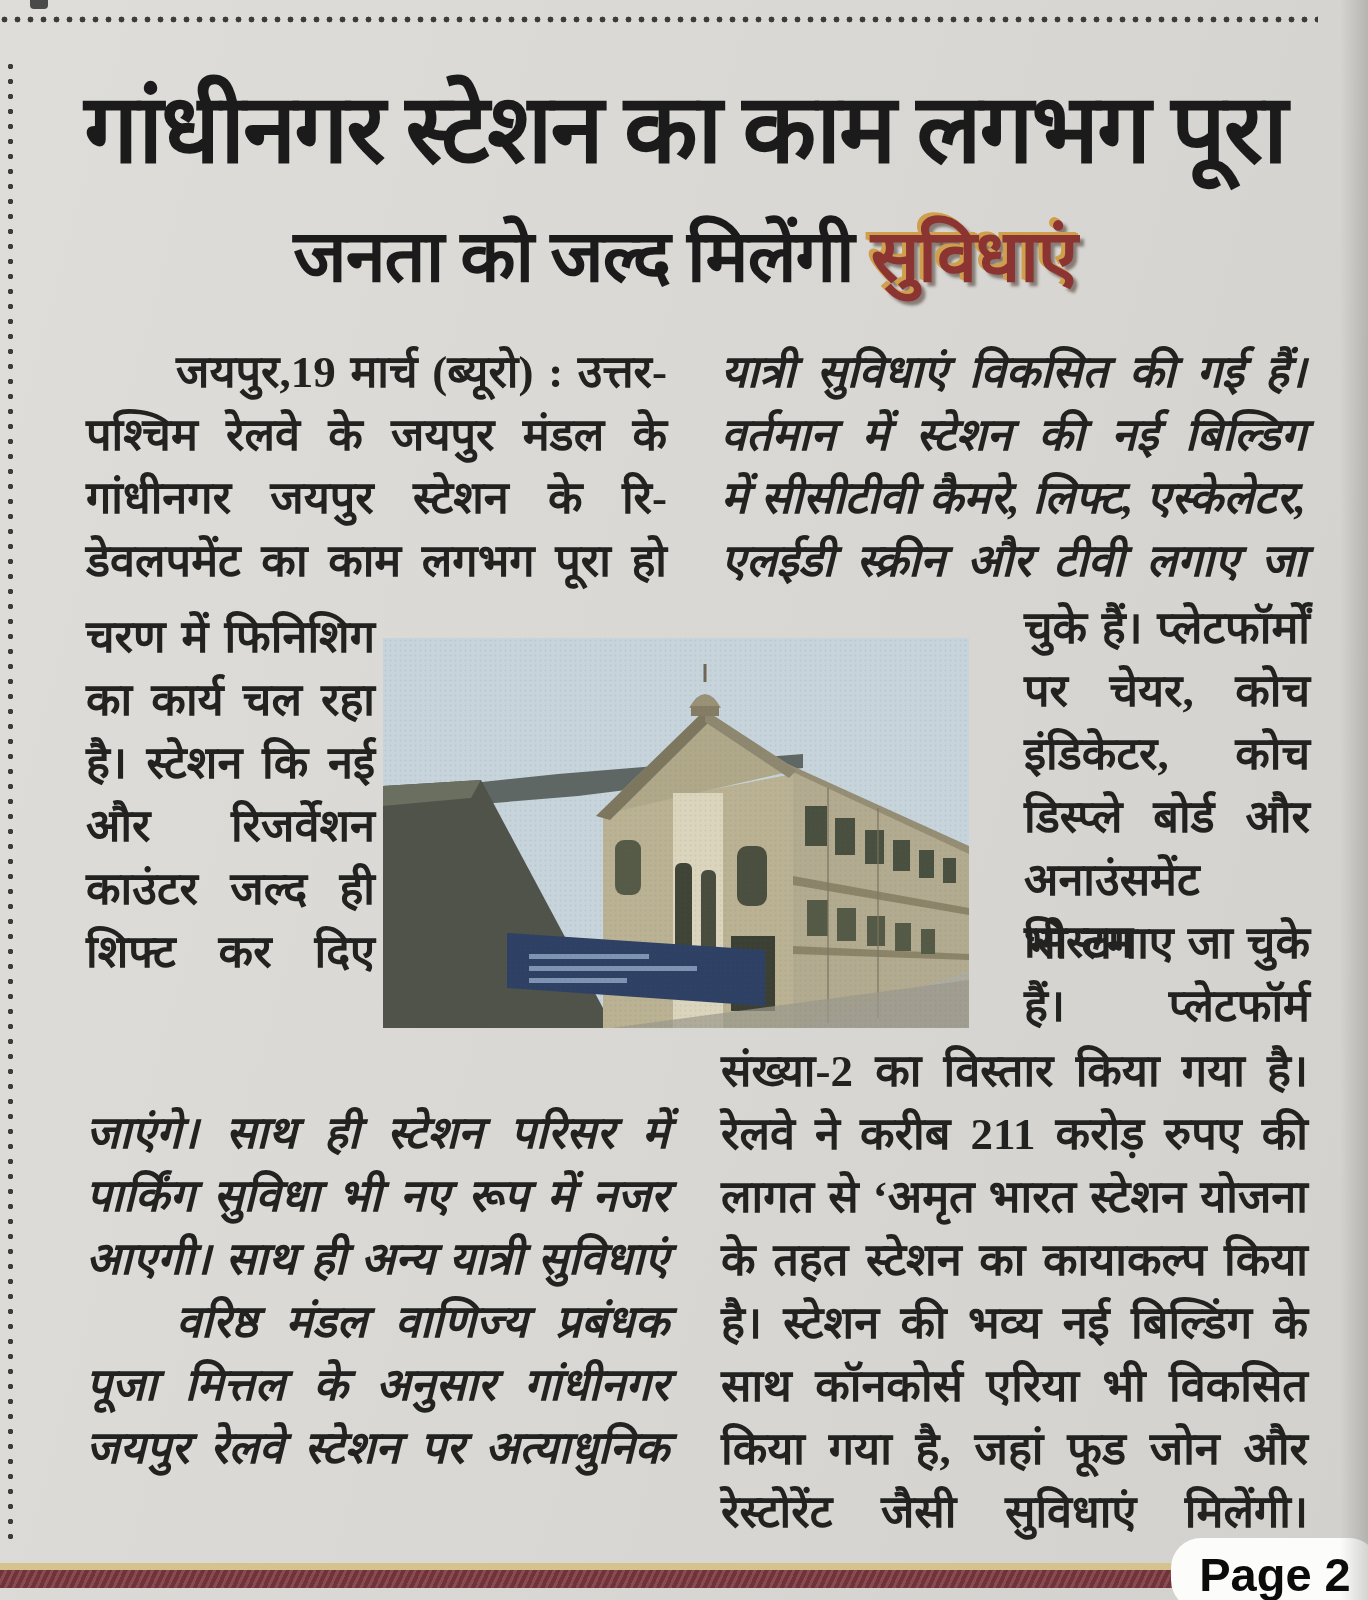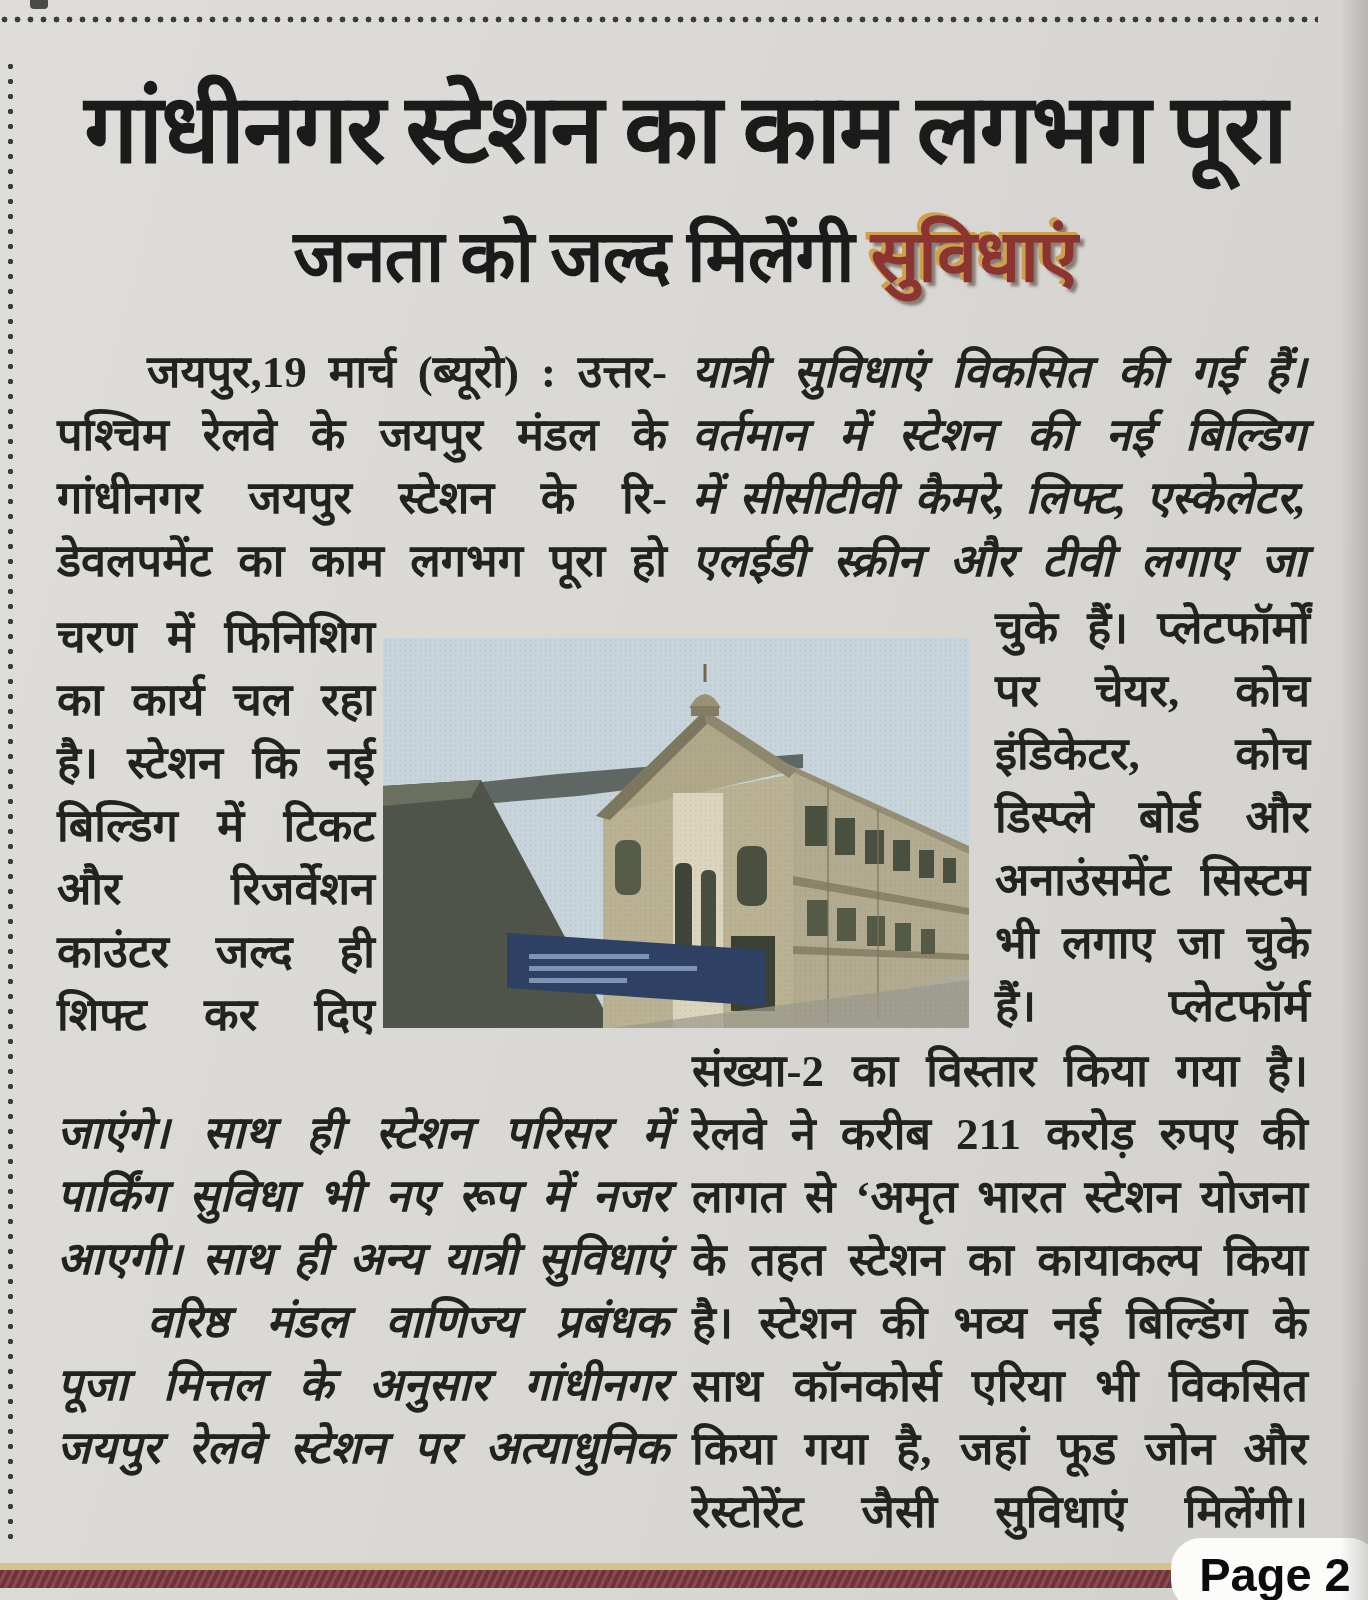--- a/index.html
+++ b/index.html
@@ -21,21 +21,21 @@
 
   .headline { position:absolute; left:38px; top:64px; width:1294px; text-align:center;
     color:#1b1b1b; font-weight:bold; }
   .hl1 { font-size:96px; line-height:132px; letter-spacing:-2px; }
   .hl2 { font-size:72px; line-height:122px; letter-spacing:-1px; }
   .hl-red { color:#8b3431;
     text-shadow:-4px -3px 0 #cf9f4b, -2px -2px 0 #cf9f4b, 4px 4px 3px rgba(70,50,40,0.55); }
 
   .tblock { position:absolute; color:#222220; font-size:45px; font-weight:bold; }
   .jline { height:63px; line-height:62px; text-align:justify; text-align-last:justify;
-    white-space:pre-wrap; overflow:visible; }
+    white-space:pre-wrap; overflow:visible;margin-left:29px; }
 
   #block-l1 { left:57px;  top:341px;  width:610px; }
   #block-l2 { left:57px;  top:606px;  width:318px; }
   #block-l3 { left:57px;  top:1102px; width:612px;font-style:italic; }
   #block-r1 { left:692px; top:341px;  width:614px;font-style:italic; }
   #block-r2 { left:995px; top:597px;  width:315px; }
   #block-r3 { left:692px; top:1040px; width:616px; }
 
   .photo { position:absolute; left:383px; top:638px; width:586px; height:390px; }
 
@@ -65,21 +65,20 @@
   <div class="tblock" id="block-l1">
       <div class="jline">  जयपुर,19 मार्च (ब्यूरो) : उत्तर-</div>
       <div class="jline">पश्चिम रेलवे के जयपुर मंडल के</div>
       <div class="jline">गांधीनगर जयपुर स्टेशन के रि-</div>
       <div class="jline">डेवलपमेंट का काम लगभग पूरा हो</div>
     </div>
   <div class="tblock" id="block-l2">
       <div class="jline">चरण में फिनिशिग</div>
       <div class="jline">का कार्य चल रहा</div>
       <div class="jline">है। स्टेशन कि नई</div>
-      <div class="jline">बिल्डिग में टिकट</div>
       <div class="jline">और रिजर्वेशन</div>
       <div class="jline">काउंटर जल्द ही</div>
       <div class="jline">शिफ्ट कर दिए</div>
     </div>
   <div class="tblock" id="block-l3">
       <div class="jline">जाएंगे। साथ ही स्टेशन परिसर में</div>
       <div class="jline">पार्किंग सुविधा भी नए रूप में नजर</div>
       <div class="jline">आएगी। साथ ही अन्य यात्री सुविधाएं</div>
       <div class="jline">  वरिष्ठ मंडल वाणिज्य प्रबंधक</div>
       <div class="jline">पूजा मित्तल के अनुसार गांधीनगर</div>

